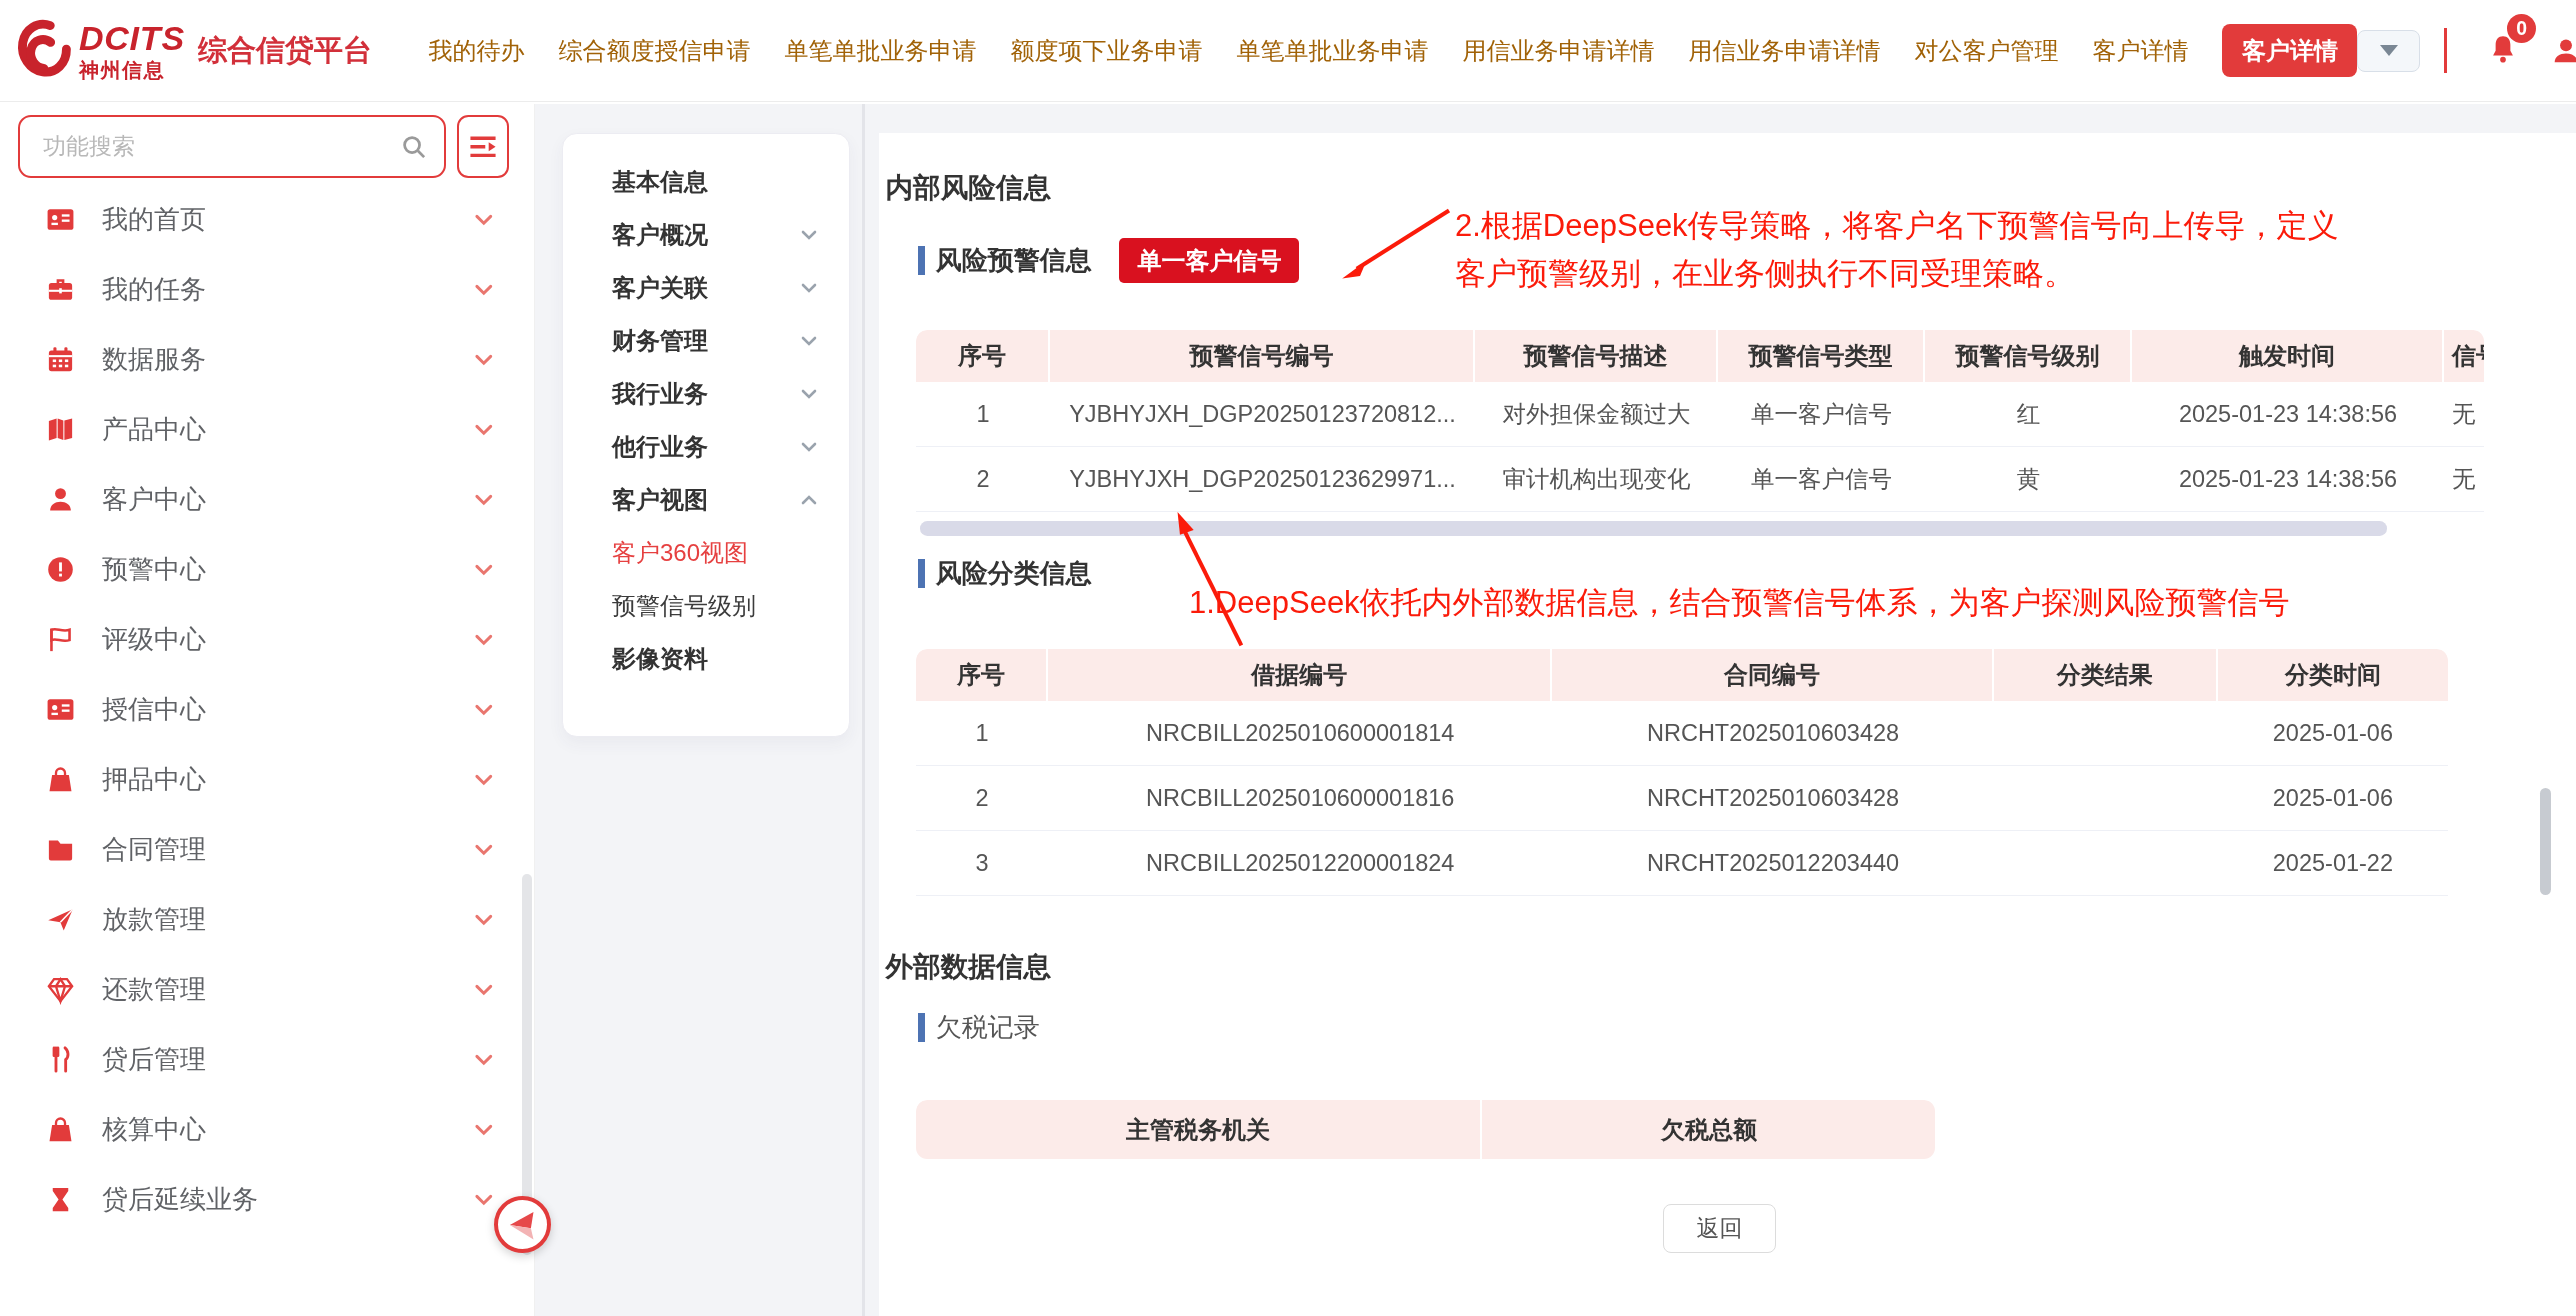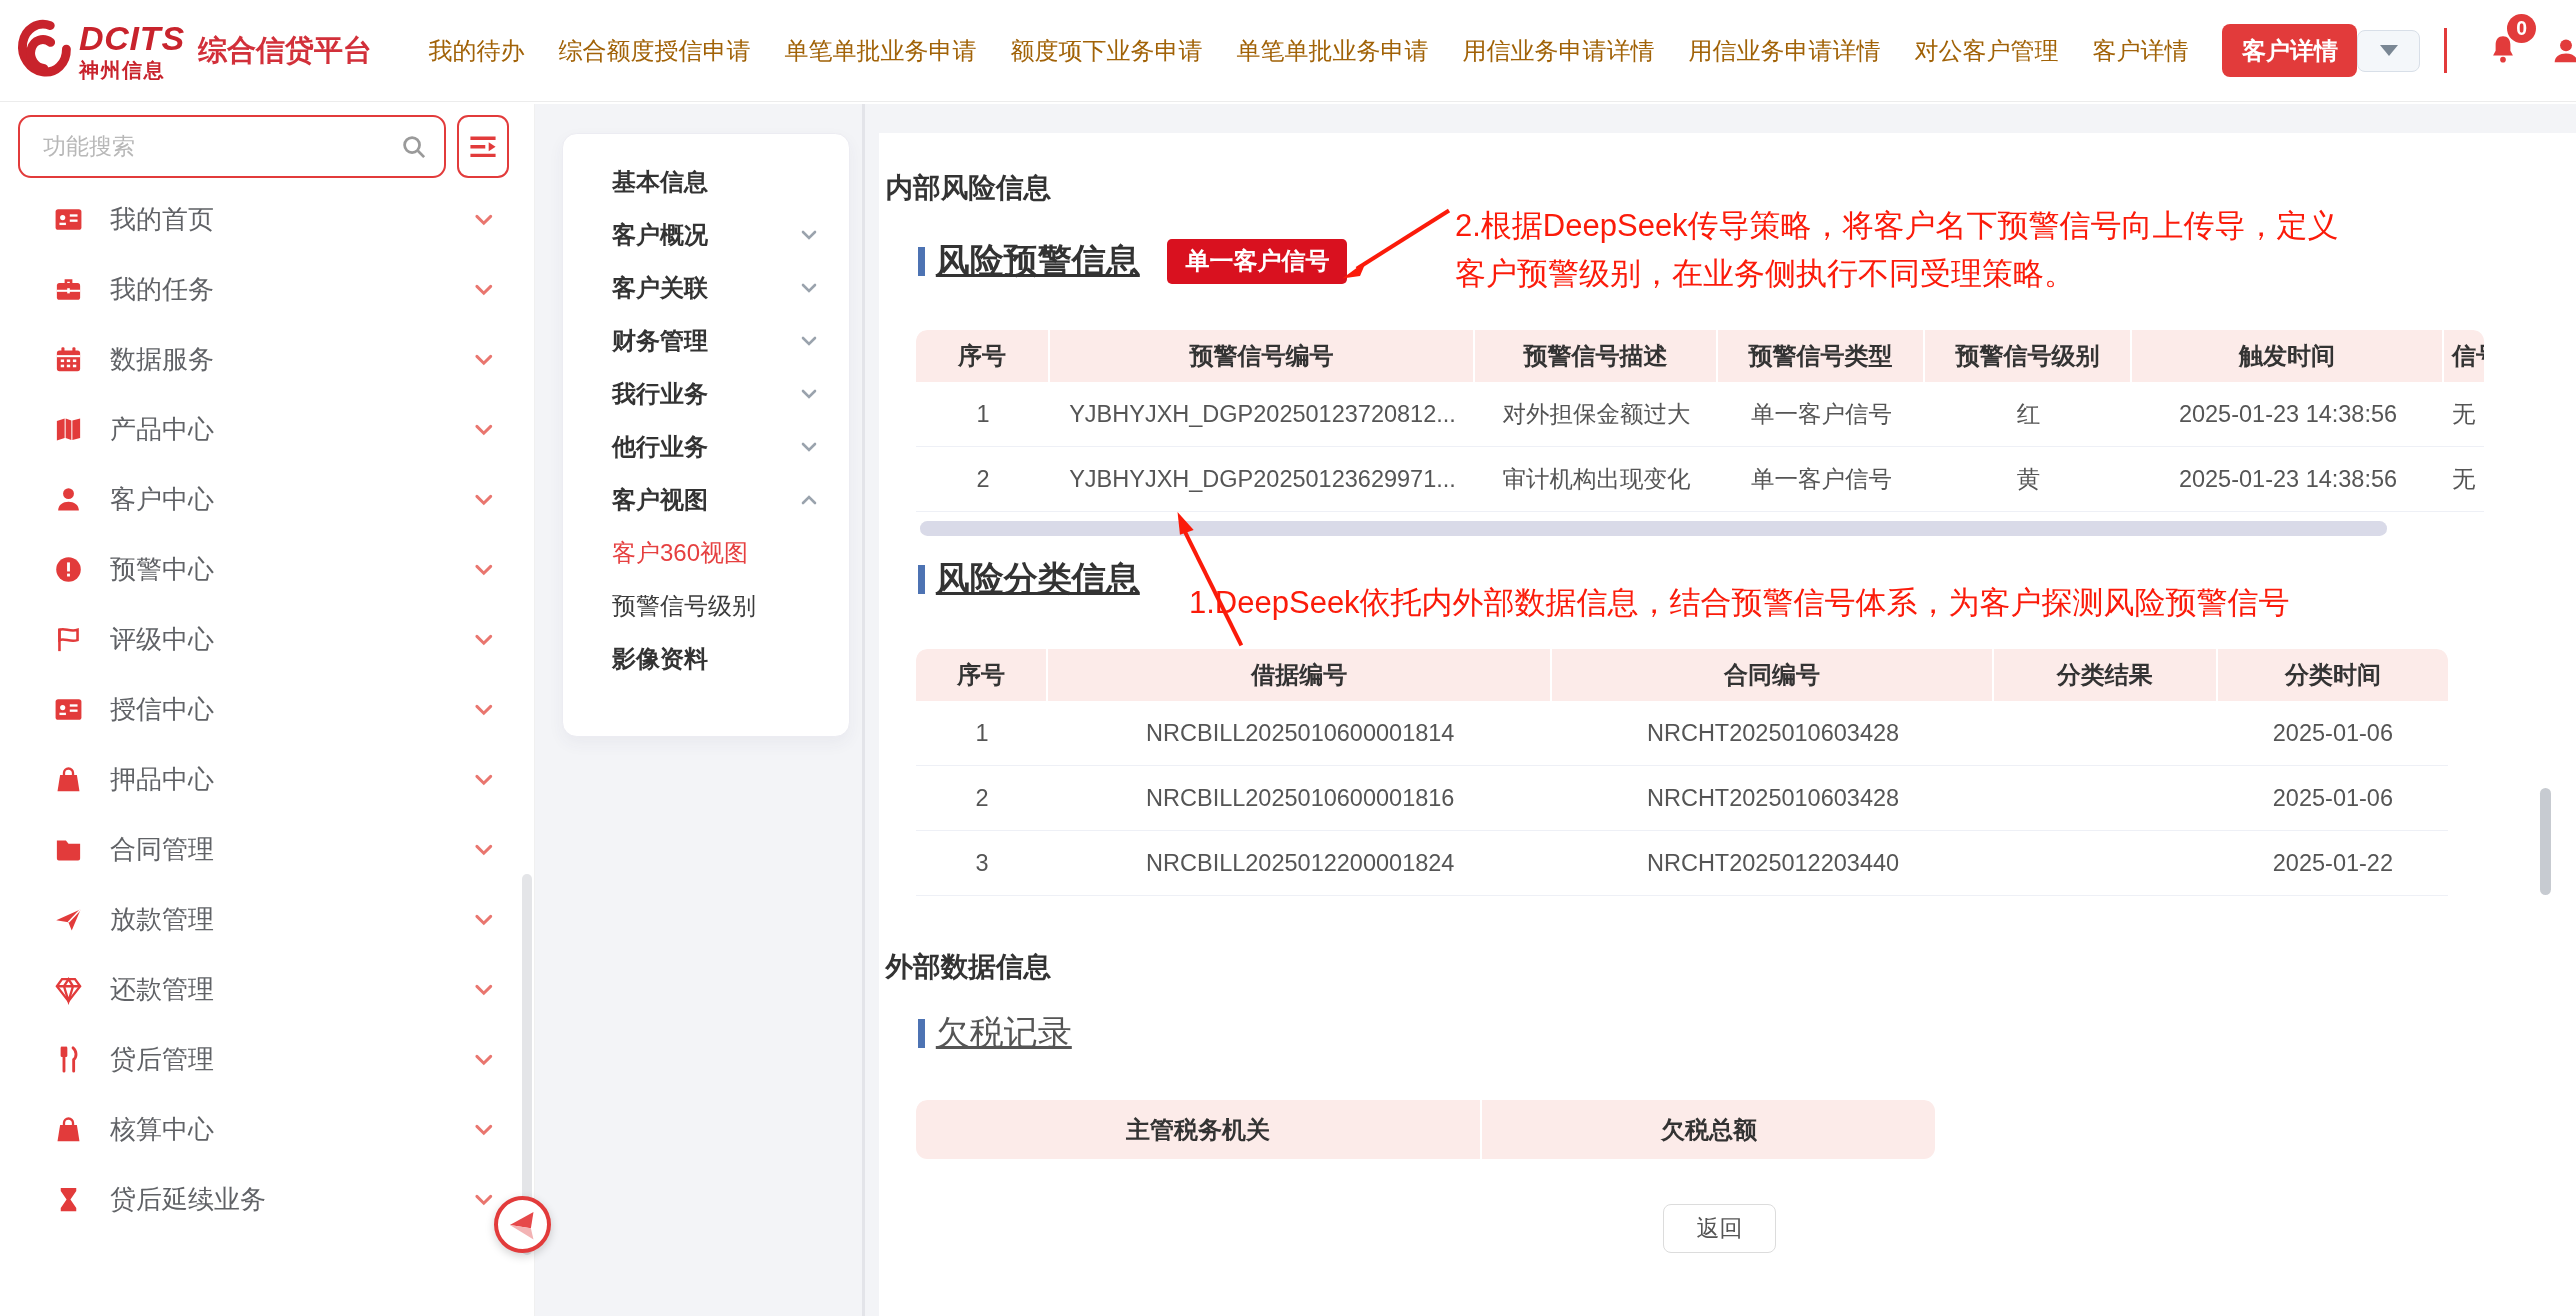--- a/index.html
+++ b/index.html
@@ -42,21 +42,21 @@
   .search-row{display:flex;padding:11.3px 0 0 18px;}
   .search-box{width:428px;height:63px;border:2.4px solid #e23b3b;border-radius:13px;box-sizing:border-box;
               display:flex;align-items:center;background:#fff;}
   .search-box input{border:none;outline:none;flex:1;font-size:23px;color:#444;margin-left:21px;
                     font-family:inherit;background:transparent;}
   .search-box input::placeholder{color:#b8b8b8;}
   .search-ic{width:27.6px;height:27.6px;color:#9a9a9a;margin-right:16px;flex:0 0 auto;}
   .burger-btn{width:52px;height:63px;border:2.4px solid #e23b3b;border-radius:11.3px;margin-left:11.3px;
               display:flex;align-items:center;justify-content:center;box-sizing:border-box;cursor:pointer;background:#fff;}
   .burger-ic{width:32px;height:27.6px;color:#e23b3b;}
-  .side-menu{margin-top:6.5px;padding-left:8px;}
+  .side-menu{margin-top:6.5px;}
   .side-item{height:70px;display:flex;align-items:center;padding:0 36px 0 45px;cursor:pointer;}
   .side-ico{width:31px;height:31px;color:#e23b3b;flex:0 0 auto;}
   .side-label{font-size:26px;color:#606266;margin-left:26px;flex:1;white-space:nowrap;}
   .side-chev{width:27.6px;height:27.6px;color:#e9766f;flex:0 0 auto;}
   .side-thumb{position:absolute;left:522px;top:770px;width:9.7px;height:381px;background:#e4e5e8;border-radius:4.9px;}
   .collapse-btn{position:absolute;left:494px;top:1092px;width:57px;height:57px;border-radius:50%;
                 background:#fff;border:4px solid #e23b3b;box-sizing:border-box;z-index:30;
                 box-shadow:0 3.2px 9.7px rgba(0,0,0,.18);display:flex;align-items:center;justify-content:center;cursor:pointer;}
 
   
@@ -69,21 +69,21 @@
   .style-plain .lbl{font-weight:400;color:#3b3b3b;}
   .style-active .lbl{font-weight:400;color:#e64040;}
   .sub-chev{width:24px;height:24px;color:#9aa3ad;}
   .chev-up{transform:rotate(180deg);}
 
   
   .main{position:absolute;left:879px;top:29px;width:1697px;height:1184px;background:#fff;}
   .h1{position:absolute;font-size:27.6px;font-weight:700;color:#333;white-space:nowrap;}
   .sec{position:absolute;display:flex;align-items:center;}
   .bluebar{width:6.5px;height:29px;background:#4d73b3;margin-right:11.3px;flex:0 0 auto;}
-  .sec-title{font-size:34px;font-weight:700;color:#333;white-space:nowrap;text-decoration:underline;}
+  .sec-title{font-size:26px;font-weight:700;color:#333;white-space:nowrap;}
   .sec-title.light{font-weight:400;color:#555;}
   .risk-badge{margin-left:27.6px;background:#d9111f;color:#fff;font-size:24px;font-weight:700;
               padding:6.5px 18px;border-radius:4.9px;white-space:nowrap;}
   .annot{position:absolute;color:#fb1b0a;font-size:31px;line-height:1.55;white-space:nowrap;}
   .arrow-svg{position:absolute;overflow:visible;}
 
   table{border-collapse:separate;border-spacing:0;table-layout:fixed;}
   .twrap{position:absolute;overflow:hidden;border-radius:11.3px 11.3px 0 0;}
   thead th{background:#fcebe9;font-size:24px;font-weight:700;color:#333;height:50px;
            border-right:2.4px solid #fff;overflow:hidden;white-space:nowrap;text-align:center;}

